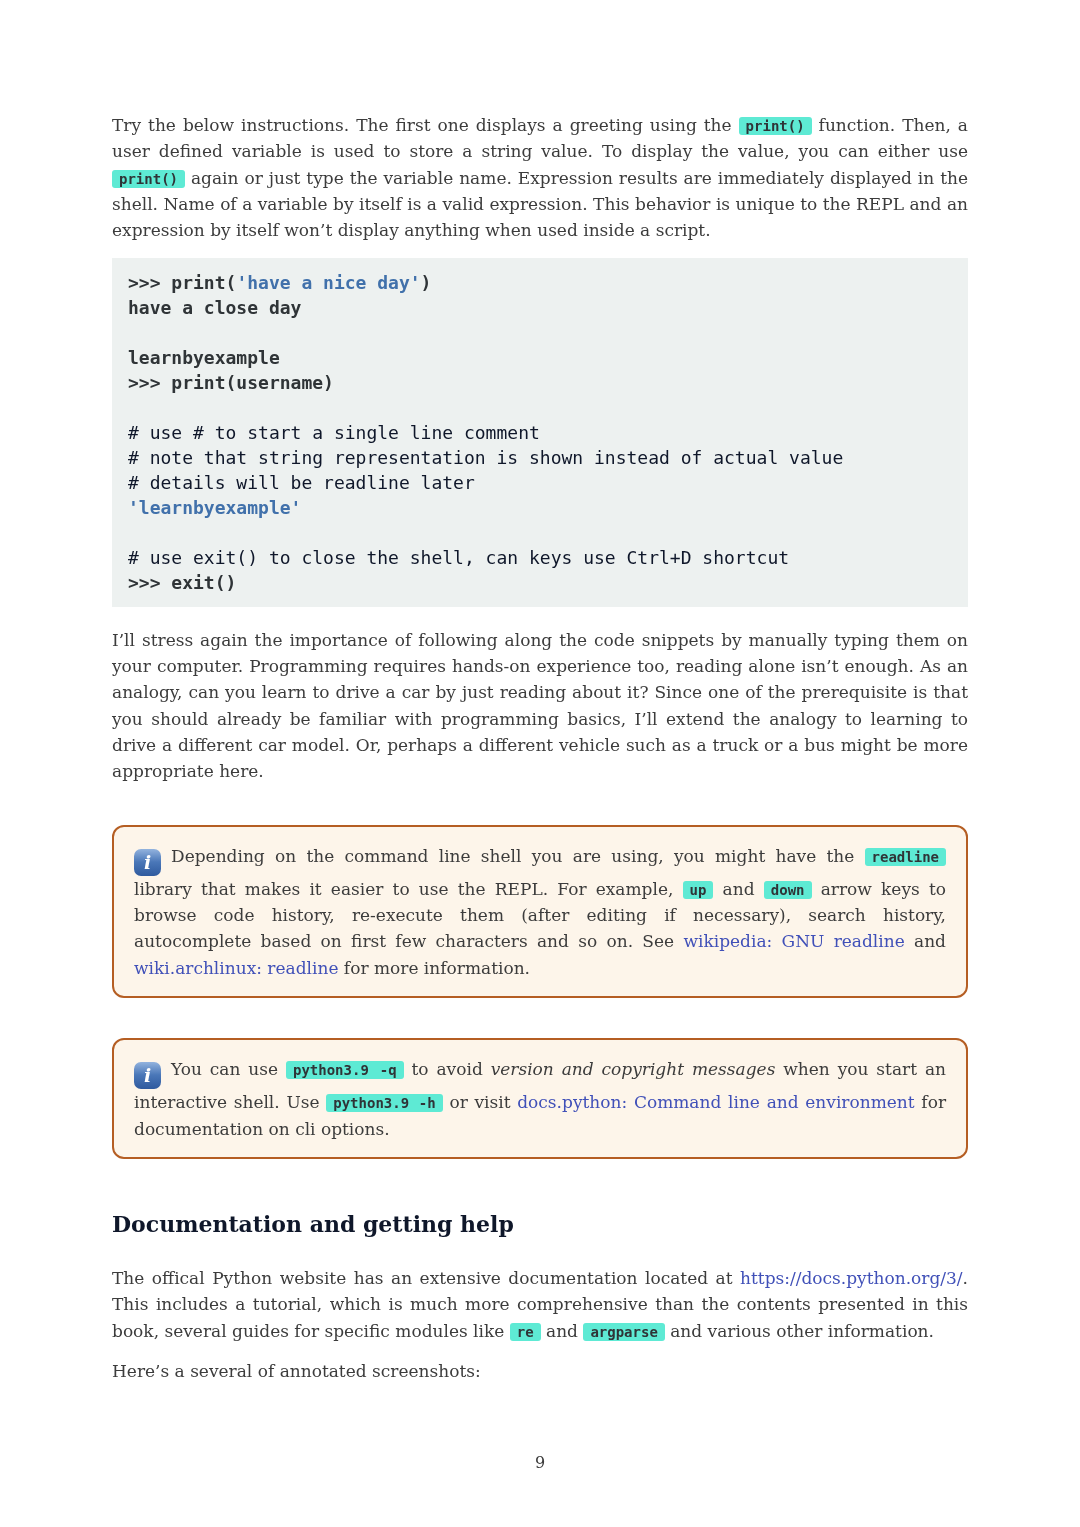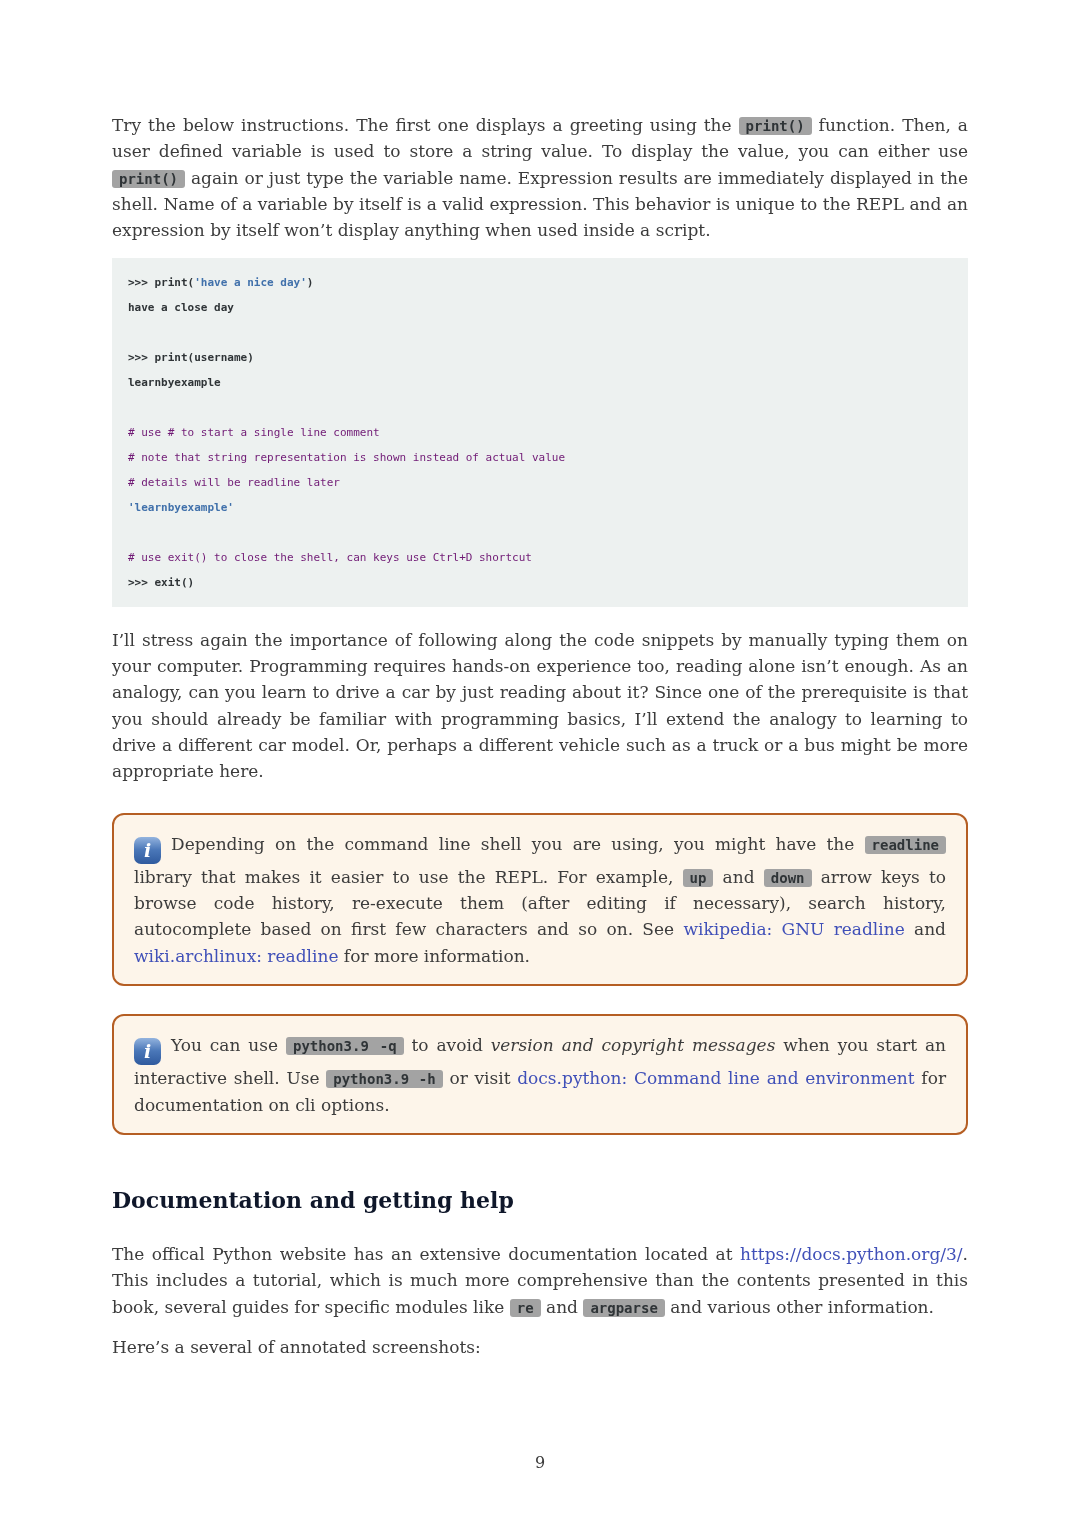--- a/index.html
+++ b/index.html
@@ -18,50 +18,50 @@
     font-size: 17px;
     line-height: 1.55;
     text-align: justify;
     color: #3c3c3c;
     margin-bottom: 14px;
   }
   .seg-code {
     font-family: "DejaVu Sans Mono", monospace;
     font-size: 14px;
     font-weight: bold;
-    background: #a3a3a3;
+    background: #5eead4;
     color: #2f3437;
     padding: 1px 7px;
     border-radius: 3px;
     white-space: nowrap;
   }
   .seg-link { color: #4050b8; cursor: pointer; }
   .seg-em { font-style: italic; }
   .code-block {
     background: #edf1f0;
     padding: 12px 16px;
     margin: 6px 0 20px 0;
   }
   .code-line {
     font-family: "DejaVu Sans Mono", monospace;
-    font-size: 11px;
+    font-size: 18px;
     line-height: 25px;
     min-height: 25px;
     white-space: pre;
     font-weight: bold;
   }
   .seg-k   { color: #2f3437; }
   .seg-str { color: #4171ab; }
-  .seg-com { color: #701a75; font-weight: normal; }
+  .seg-com { color: #0f172a; font-weight: normal; }
   .info-box {
     border: 2px solid #b55e23;
     border-radius: 12px;
     background: #fdf5ea;
     padding: 16px 20px 15px 20px;
-    margin: 28px 0 22px 0;
+    margin: 40px 0 22px 0;
   }
   .info-box .body-text { margin-bottom: 0; }
   .info-icon {
     display: inline-block;
     width: 27px;
     height: 27px;
     border-radius: 7px;
     background: linear-gradient(180deg, #93b3de 0%, #4a77b8 48%, #2f5a9e 100%);
     color: #ffffff;
     font-family: "DejaVu Serif", serif;
@@ -94,22 +94,22 @@
 <body>
 
 <div class="page">
 
   <p class="body-text"><span>Try the below instructions.  The first one displays a greeting using the </span><span class="seg-code">print()</span><span> function. Then, a user defined variable is used to store a string value.  To display the value, you can either use </span><span class="seg-code">print()</span><span> again or just type the variable name.  Expression results are immediately displayed in the shell.  Name of a variable by itself is a valid expression.  This behavior is unique to the REPL and an expression by itself won’t display anything when used inside a script.</span></p>
 
   <div class="code-block">
       <div class="code-line"><span class="seg-k">&gt;&gt;&gt; print(</span><span class="seg-str">'have a nice day'</span><span class="seg-k">)</span></div>
       <div class="code-line"><span class="seg-k">have a close day</span></div>
       <div class="code-line">&nbsp;</div>
+      <div class="code-line"><span class="seg-k">learnbyexample</span></div>
       <div class="code-line"><span class="seg-k">&gt;&gt;&gt; print(username)</span></div>
-      <div class="code-line"><span class="seg-k">learnbyexample</span></div>
       <div class="code-line">&nbsp;</div>
       <div class="code-line"><span class="seg-com"># use # to start a single line comment</span></div>
       <div class="code-line"><span class="seg-com"># note that string representation is shown instead of actual value</span></div>
       <div class="code-line"><span class="seg-com"># details will be readline later</span></div>
       <div class="code-line"><span class="seg-str">'learnbyexample'</span></div>
       <div class="code-line">&nbsp;</div>
       <div class="code-line"><span class="seg-com"># use exit() to close the shell, can keys use Ctrl+D shortcut</span></div>
       <div class="code-line"><span class="seg-k">&gt;&gt;&gt; exit()</span></div>
     </div>
 

